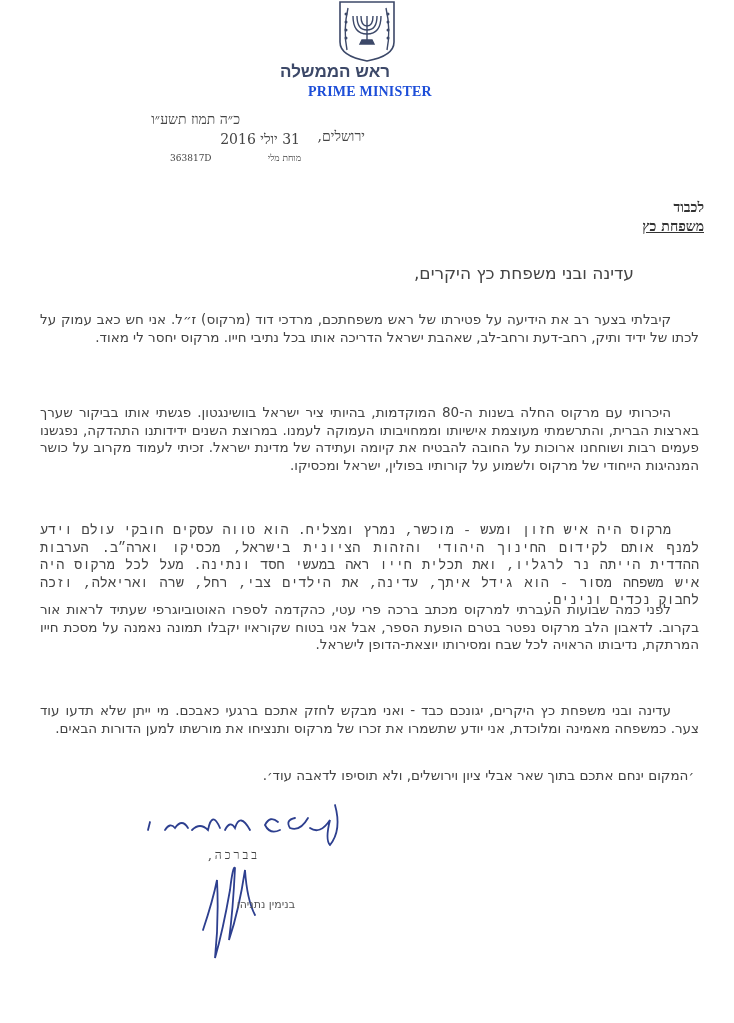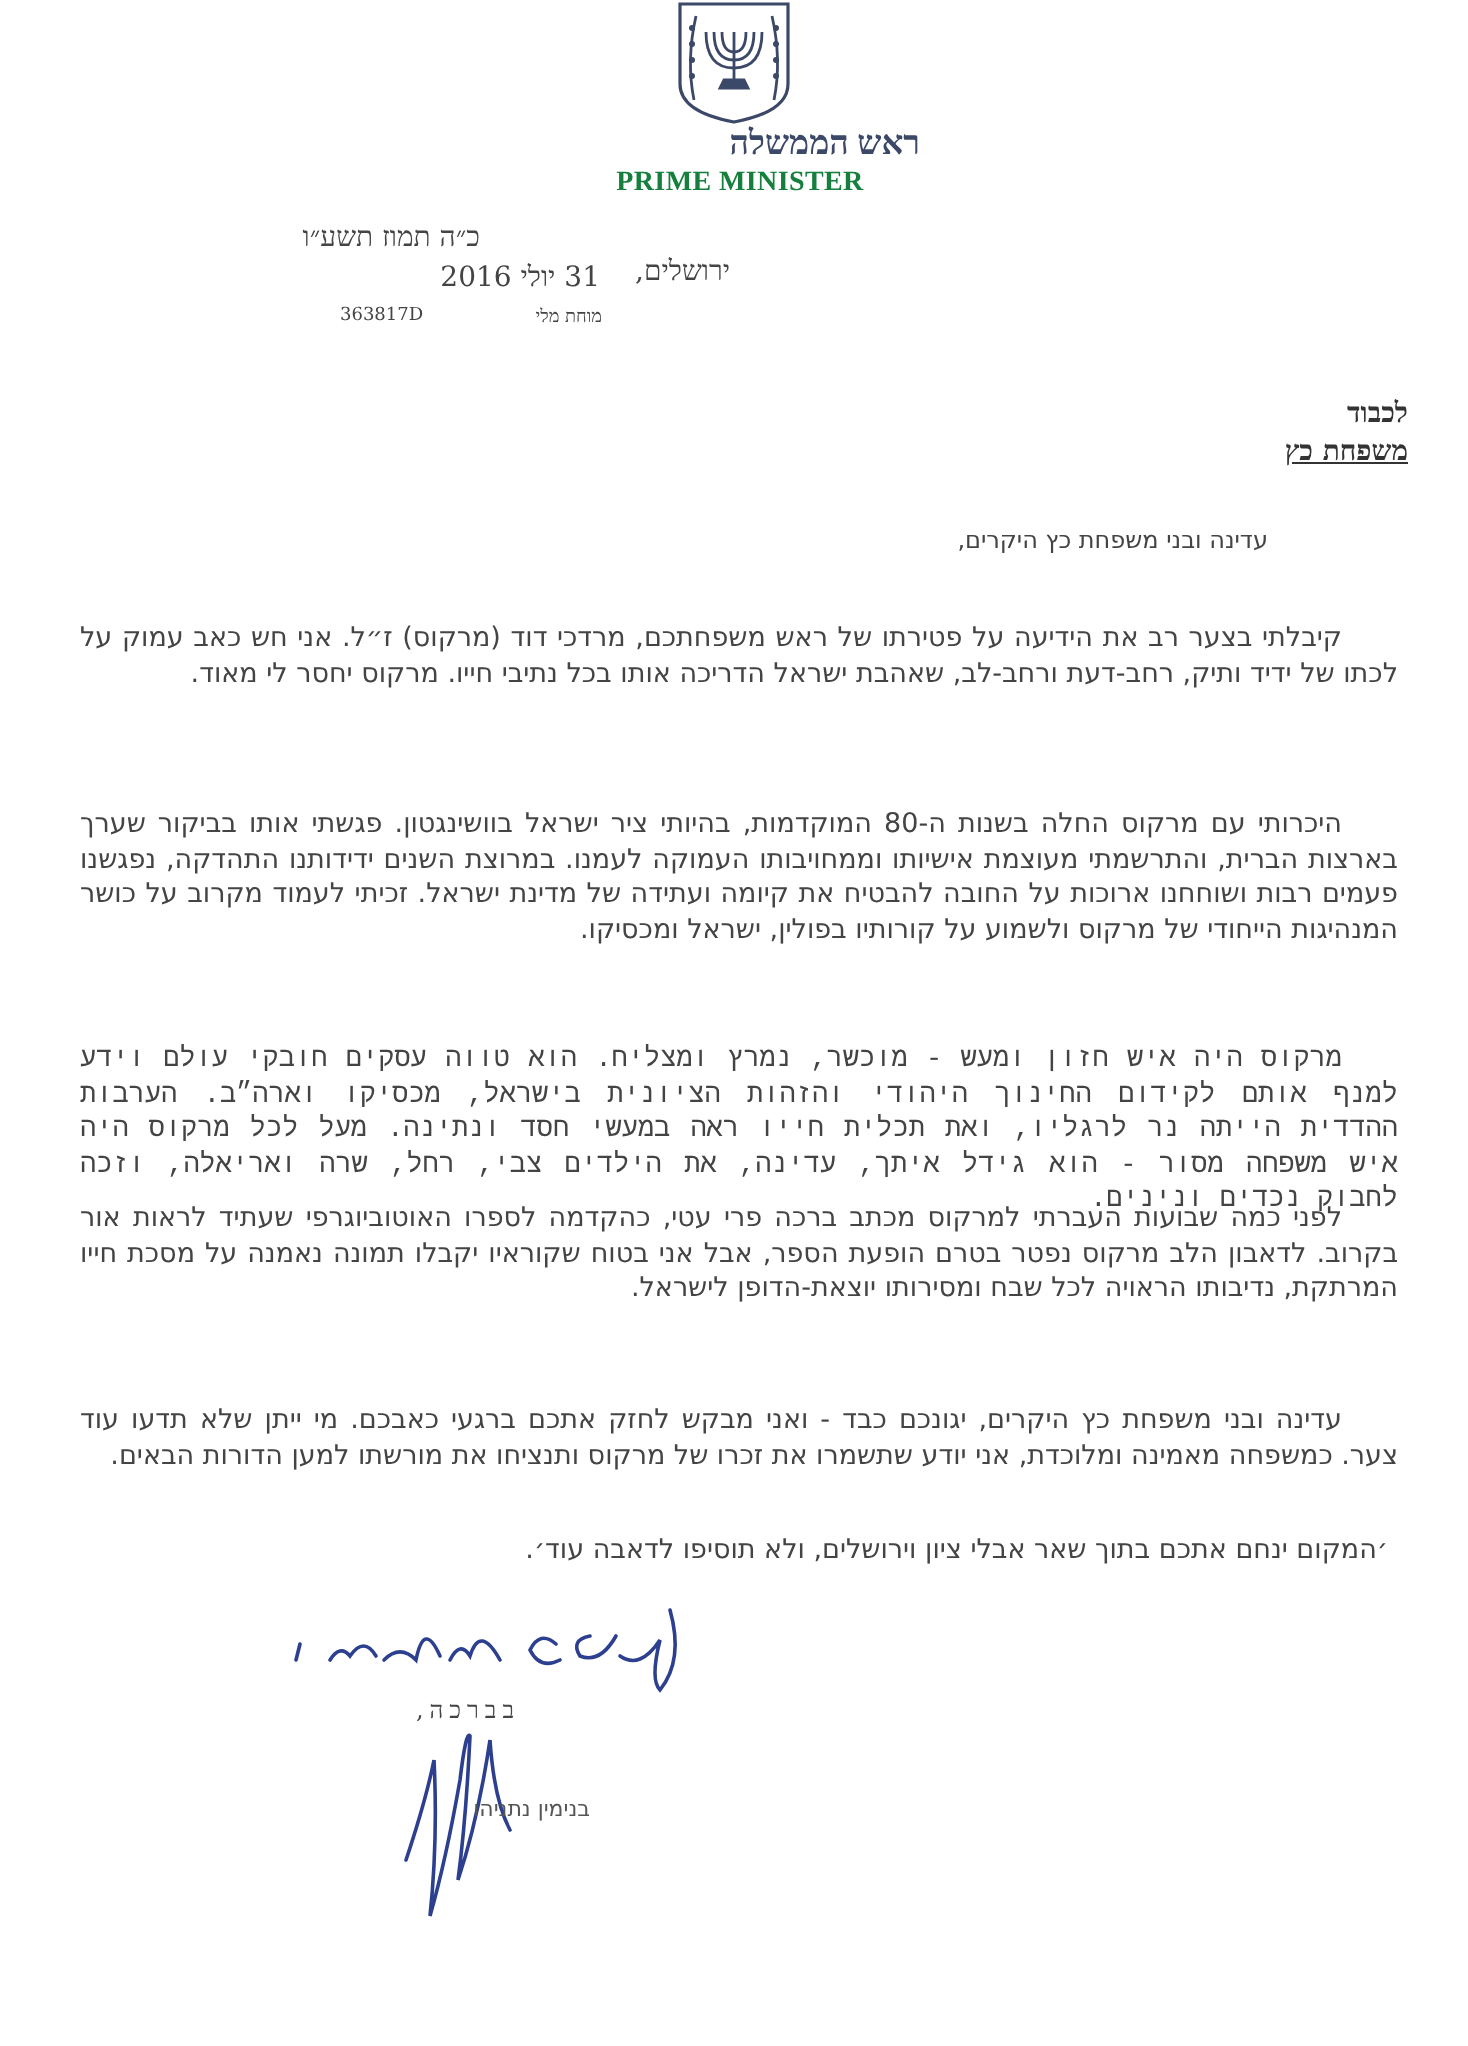--- a/index.html
+++ b/index.html
@@ -4,41 +4,41 @@
   <style>
     html, body { margin: 0; padding: 0; background: #ffffff; }
     body {
       width: 734px; height: 1023px; position: relative; overflow: hidden;
       font-family: "DejaVu Sans", sans-serif; color: #3a3a3a;
     }
     .emblem {
       position: absolute; left: 330px; top: 0; width: 74px; height: 62px;
     }
     .head-he {
-      position: absolute; left: 280px; top: 62px; width: 180px; text-align: right;
-      font-family: Liberation Serif, serif; font-weight: bold; font-size: 17px; color: #3c4868;
+      position: absolute; left: 280px; top: 62px; width: 180px; text-align: left;
+      font-family: Liberation Sans, sans-serif; font-weight: bold; font-size: 17px; color: #3c4868;
       direction: rtl;
     }
     .head-en {
       position: absolute; left: 280px; top: 84px; width: 180px; text-align: center;
-      font-family: "Liberation Serif", serif; font-weight: bold; font-size: 14px; color: #15803d;
+      font-family: "Liberation Serif", serif; font-weight: bold; font-size: 14px; color: #1d4ed8;
       letter-spacing: 0.2px;
     }
     .meta { position: absolute; direction: rtl; font-family: "DejaVu Serif", serif; color: #444; }
     .city { left: 245px; top: 128px; width: 120px; font-size: 14px; text-align: right; }
     .hebdate { left: 100px; top: 111px; width: 140px; font-size: 14px; text-align: right; }
     .gdate { left: 150px; top: 131px; width: 150px; font-size: 14px; text-align: right; }
     .refnum { left: 170px; top: 153px; width: 100px; font-size: 9px; text-align: left; direction: ltr; }
     .reflabel { left: 190px; top: 153px; width: 80px; font-size: 9px; text-align: right; margin-left: 31px; }
 
     .addressee { position: absolute; right: 30px; top: 198px; text-align: right; direction: rtl;
       font-family: "DejaVu Serif", serif; font-weight: bold; font-size: 14px; color: #333; line-height: 19px; }
     .addressee .u { text-decoration: underline; }
 
-    .salutation { position: absolute; right: 100px; top: 263px; direction: rtl; font-size: 12px; color: #444; }
+    .salutation { position: absolute; right: 100px; top: 263px; direction: rtl; font-size: 17px; color: #444; }
 
     .para {
       position: absolute; left: 40px; right: 35px; direction: rtl; text-align: justify;
       font-size: 13.5px; line-height: 17.6px; color: #444; text-indent: 28px;
     }
     .p1 { top: 311px; }
     .p2 { top: 404px; }
     .p3 { top: 522px; font-family: Liberation Mono, monospace; }
     .p4 { top: 601px; }
     .p5 { top: 702px; }

